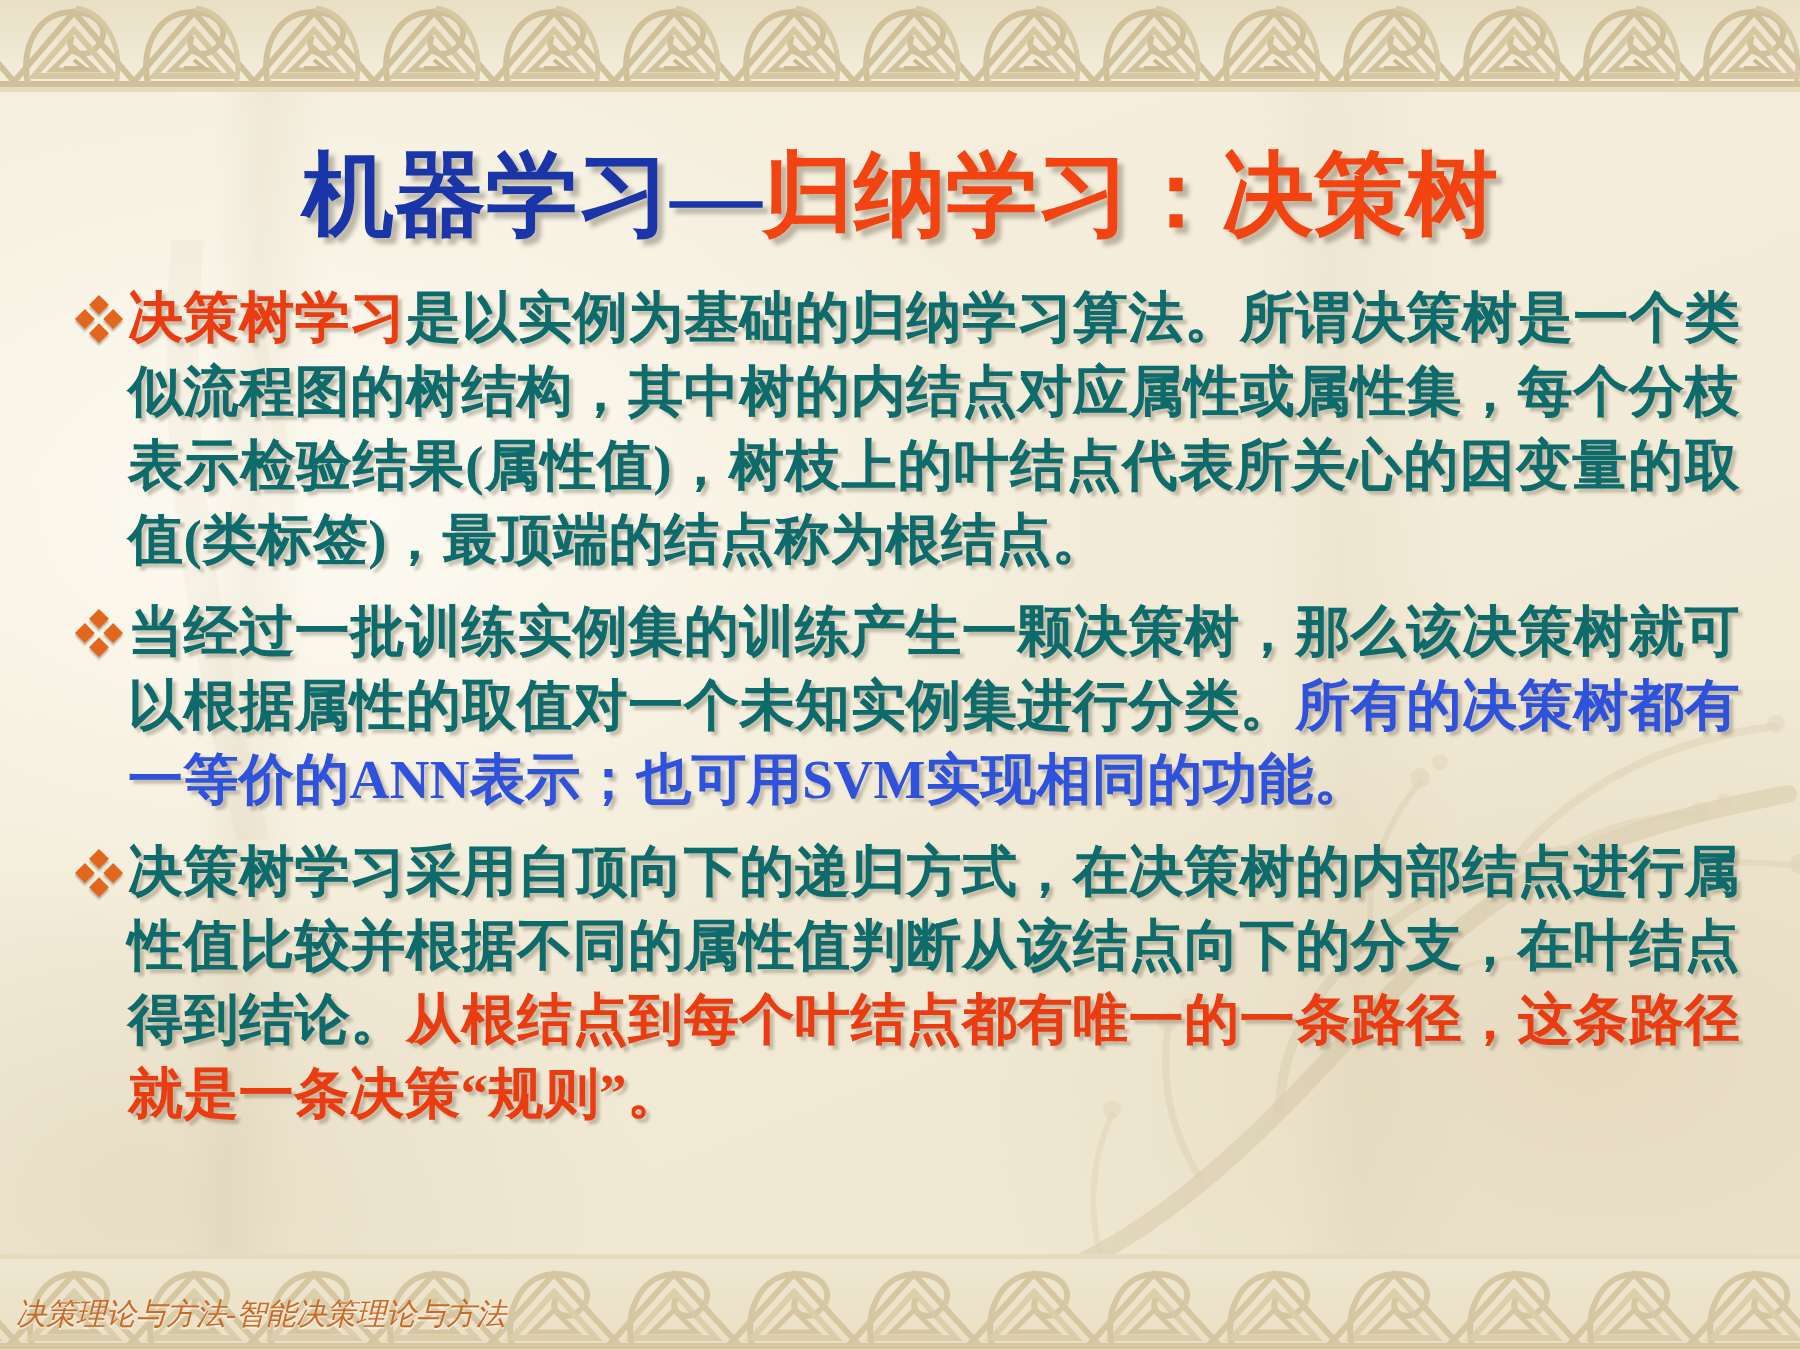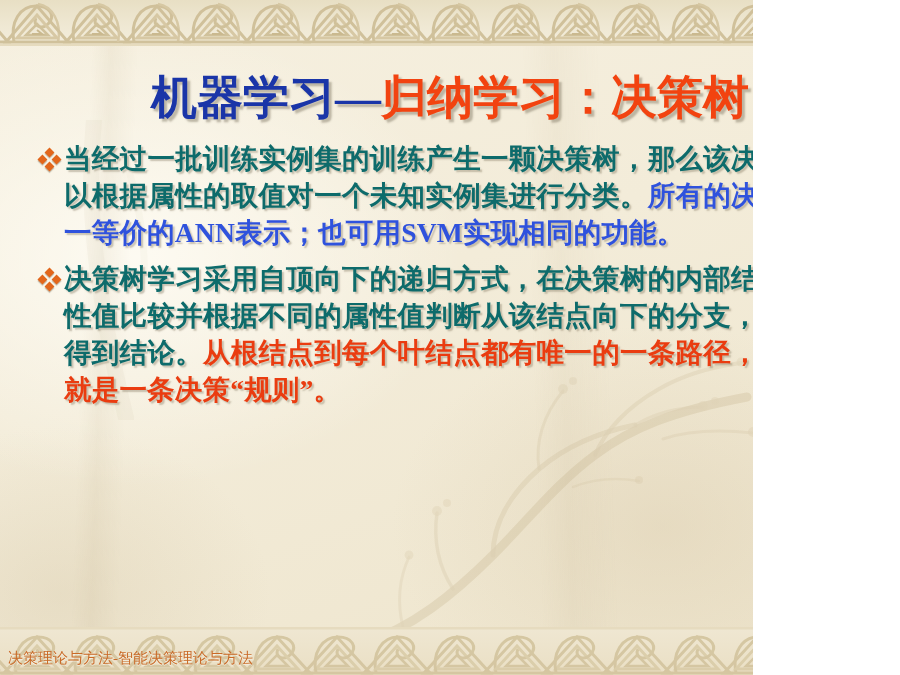--- a/index.html
+++ b/index.html
@@ -3,21 +3,21 @@
 <meta charset="utf-8">
 <title>Slide</title>
 <style>
   html, body {
     margin: 0;
     padding: 0;
     background: #ffffff;
   }
   #slide {
     position: relative;
-    width: 753px;
+    width: 900px;
     height: 675px;
     overflow: hidden;
     background: #f2ecd9;
     font-family: "Liberation Serif", "DejaVu Serif", serif;
     user-select: none;
   }
 
   
   .bg-base {
     position: absolute;
@@ -145,20 +145,21 @@
   .footer {
     position: absolute;
     left: 8px;
     bottom: 7px;
     font-size: 15px;
     line-height: 20px;
     color: #c96a27;
     font-family: "Liberation Serif", "DejaVu Serif", serif;
     white-space: nowrap;
     text-shadow: 0 1px 0 rgba(255,255,255,0.5);
+    font-style: italic;
   }
 </style>
 </head>
 <body>
 
 <div id="slide">
 
   <div class="bg-base"></div>
   <div class="bg-streaks"></div>
 
@@ -268,45 +269,58 @@
     </g>
     <rect x="0" y="0" width="900" height="2.5" fill="#e4d9bc" opacity=".9"></rect>
   </svg>
 
   <div class="title">
     <span class="t-blue">机器学习—</span><span class="t-orange">归纳学习：决策树</span>
   </div>
 
   <div class="body">
 
-
     <div class="bullet-row">
       <div class="bullet-marker">
         <div class="diamond-cluster">
             <i></i>
             <i></i>
             <i></i>
             <i></i>
           </div>
       </div>
       <div class="bullet-text">
-        <span class="c-teal">当经过一批训练实例集的训练产生一颗决策树，那么该决策树就可以根据属性的取值对一个未知实例集进行分类。</span><span class="c-blue">所有的决策树都有一等价的ANN表示；也可用SVM实现相同的功能。</span>
+        <span class="c-red">决策树学习</span><span class="c-teal">是以实例为基础的归纳学习算法。所谓决策树是一个类似流程图的树结构，其中树的内结点对应属性或属性集，每个分枝表示检验结果(属性值)，树枝上的叶结点代表所关心的因变量的取值(类标签)，最顶端的结点称为根结点。</span>
       </div>
     </div>
 
     <div class="bullet-row">
       <div class="bullet-marker">
         <div class="diamond-cluster">
             <i></i>
             <i></i>
             <i></i>
             <i></i>
           </div>
       </div>
       <div class="bullet-text">
+        <span class="c-teal">当经过一批训练实例集的训练产生一颗决策树，那么该决策树就可以根据属性的取值对一个未知实例集进行分类。</span><span class="c-blue">所有的决策树都有一等价的ANN表示；也可用SVM实现相同的功能。</span>
+      </div>
+    </div>
+
+    <div class="bullet-row">
+      <div class="bullet-marker">
+        <div class="diamond-cluster">
+            <i></i>
+            <i></i>
+            <i></i>
+            <i></i>
+          </div>
+      </div>
+      <div class="bullet-text">
         <span class="c-teal">决策树学习采用自顶向下的递归方式，在决策树的内部结点进行属性值比较并根据不同的属性值判断从该结点向下的分支，在叶结点得到结论。</span><span class="c-red">从根结点到每个叶结点都有唯一的一条路径，这条路径就是一条决策“规则”。</span>
       </div>
     </div>
 
   </div>
 
   <div class="footer">决策理论与方法-智能决策理论与方法</div>
 
 </div>
 

